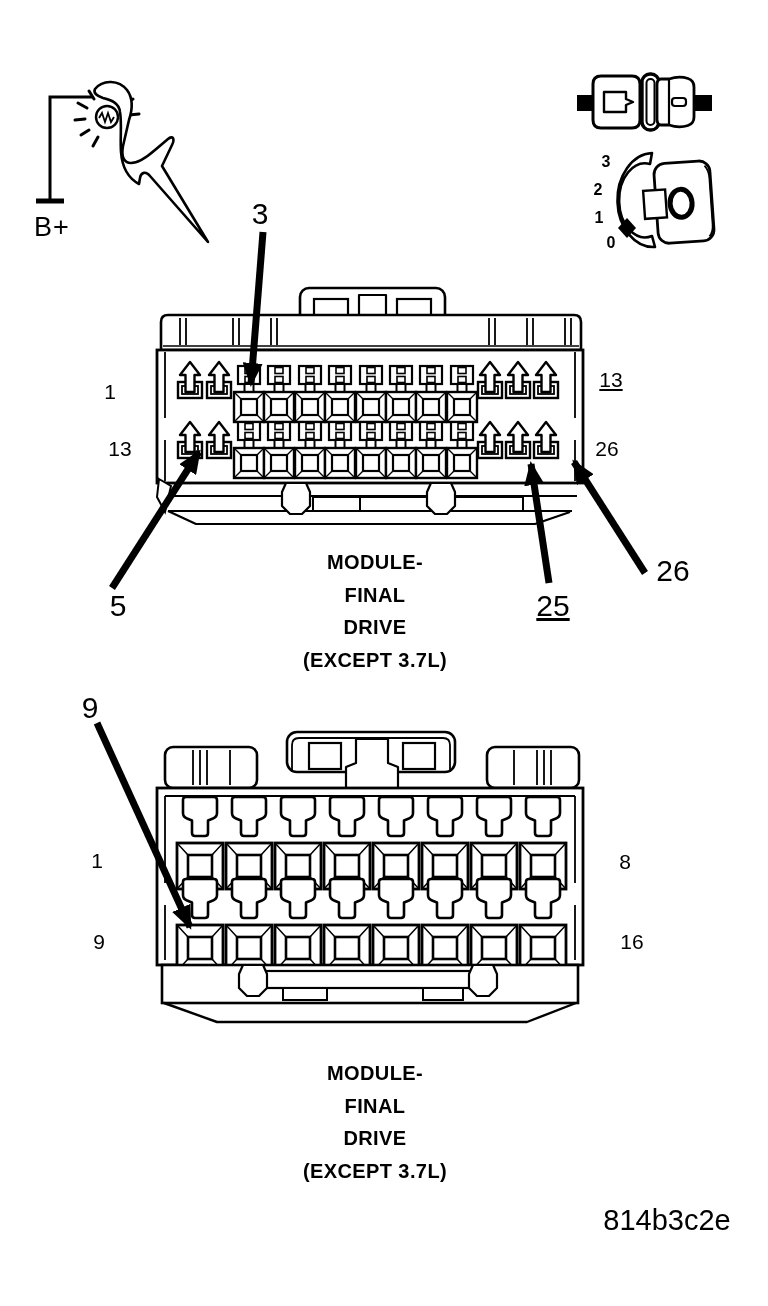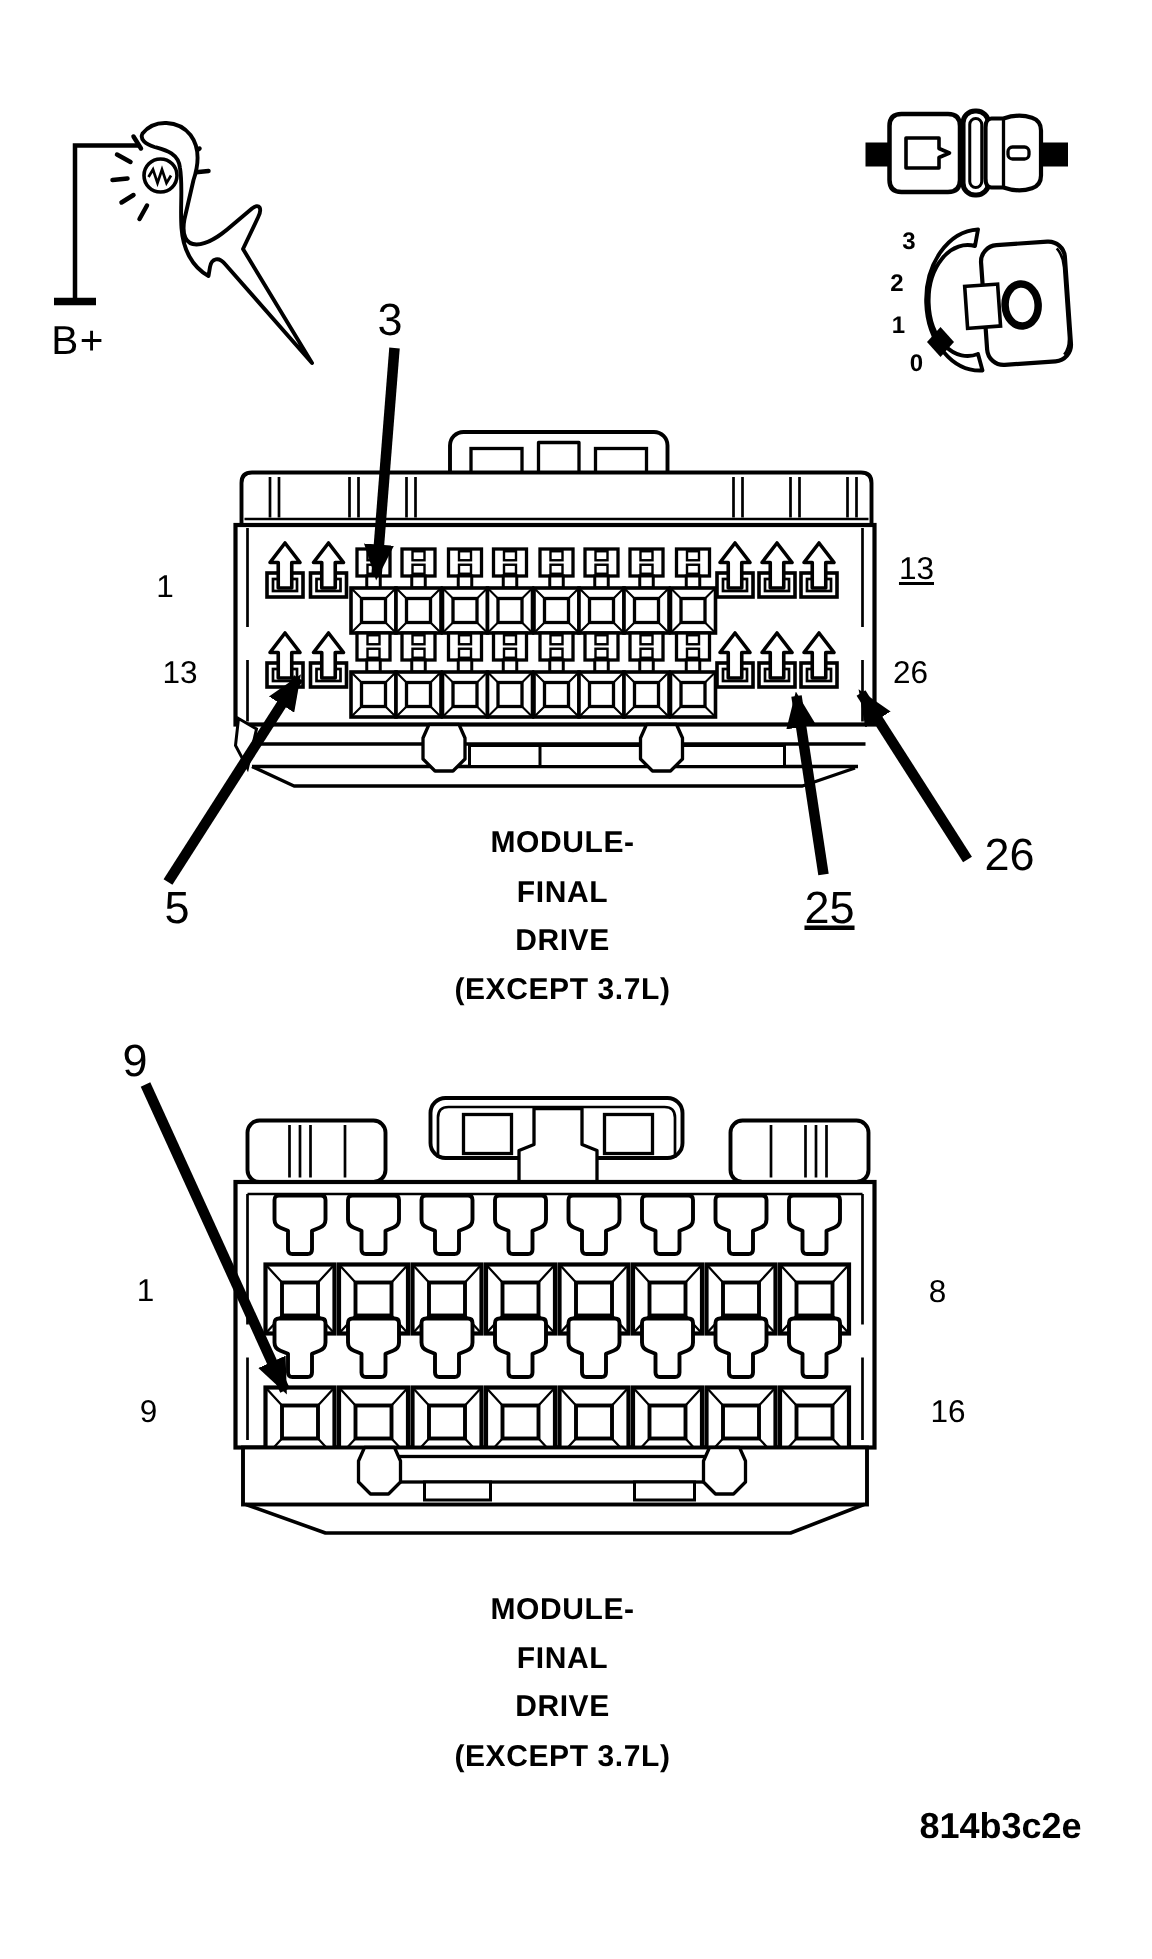--- a/index.html
+++ b/index.html
@@ -5,21 +5,21 @@
   html,body{margin:0;padding:0;background:#888;}
   #page{position:relative;width:768px;height:1306px;background:#ffffff;overflow:hidden;
         font-family:"Liberation Sans",sans-serif;color:#000;}
   #art{position:absolute;left:0;top:0;}
   .lbl{position:absolute;text-align:center;white-space:nowrap;line-height:1;}
   .callout{font-size:30px;font-weight:400;}
   .pinlbl{font-size:21px;font-weight:400;}
   .title{font-size:20px;font-weight:bold;line-height:32.5px;letter-spacing:.4px;}
   .ign{font-size:16px;font-weight:bold;}
   .bplus{font-size:27px;font-weight:400;letter-spacing:1px;}
-  .code{font-size:24px;font-weight:700;}
+  .code{font-size:29px;font-weight:400;}
 </style>
 </head>
 <body>
 
 <div id="page">
 
 <svg id="art" width="768" height="1306" viewBox="0 0 768 1306">
   <defs>
     <marker id="ah" markerUnits="userSpaceOnUse" markerWidth="24" markerHeight="20" refX="21" refY="10" orient="auto">
       <polygon points="0,0 24,10 0,20" fill="#000"></polygon>

